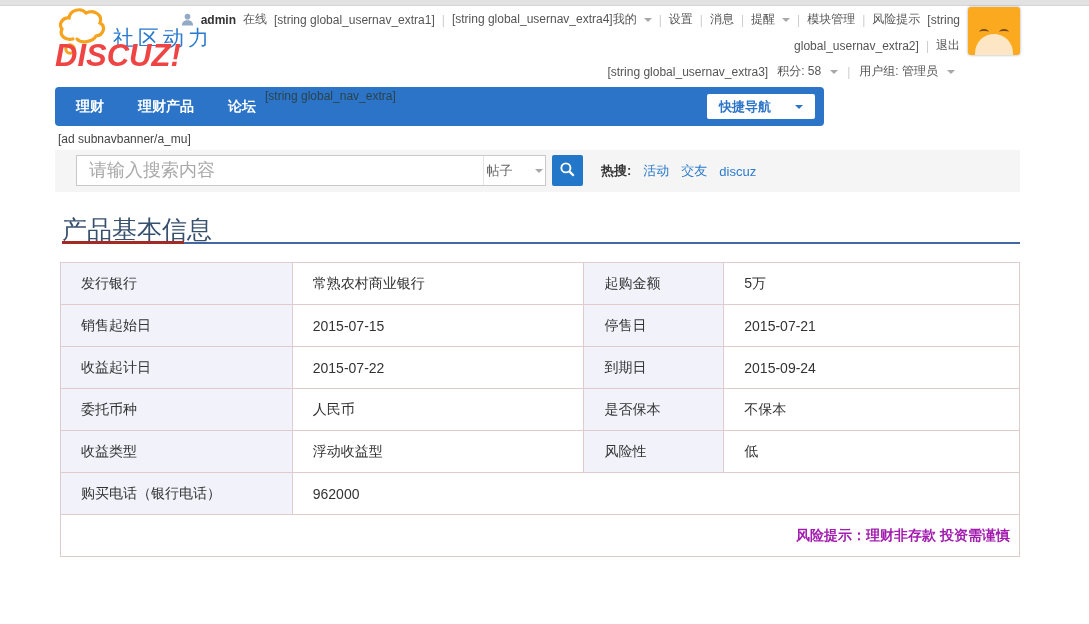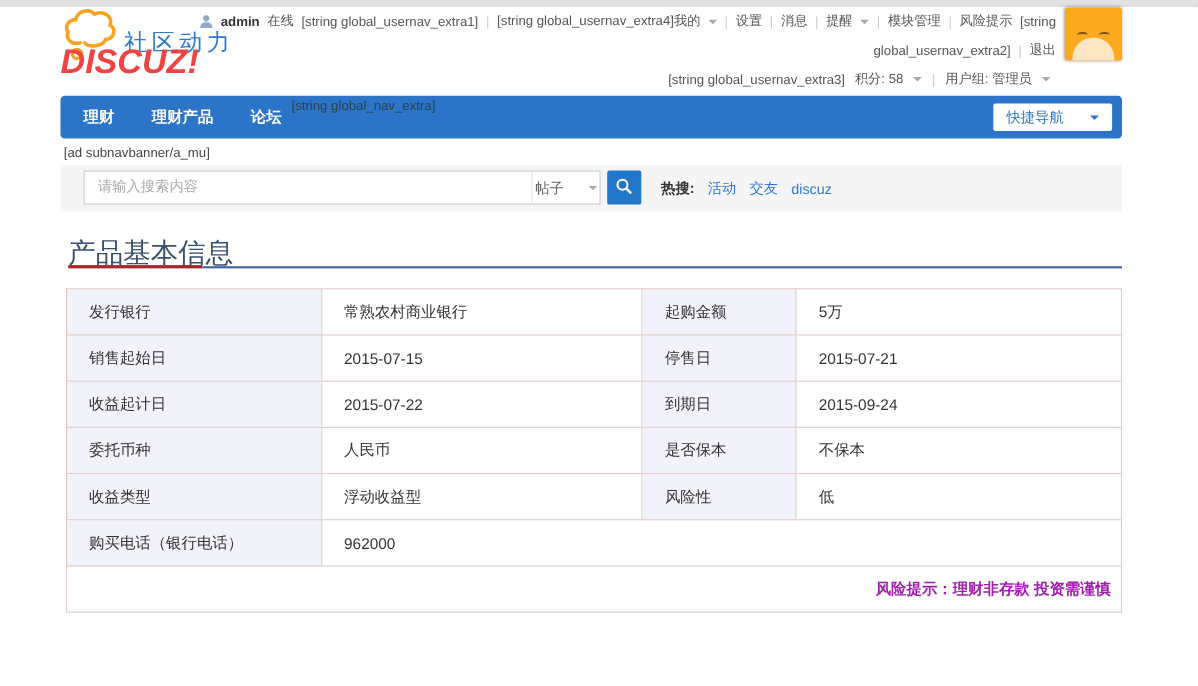--- a/index.html
+++ b/index.html
@@ -25,32 +25,32 @@
   .usernav-line .sep { color:#ccc; }
   .caret { display:inline-block; width:0; height:0; border-left:4px solid transparent; border-right:4px solid transparent; border-top:4px solid #a8a8a8; vertical-align:middle; }
   .user-icon { display:inline-block; line-height:0; }
 
   .avatar { position:absolute; left:968px; top:7px; width:52px; height:48px; background:#fbaa1f; border-radius:3px; box-shadow:0 0 3px rgba(0,0,0,.35); overflow:hidden; cursor:pointer; }
   .avatar .face { position:absolute; left:50%; bottom:-1px; transform:translateX(-50%); width:38px; height:22px; background:#fde6c3; border-radius:19px 19px 0 0; }
   .avatar .eye { position:absolute; width:10px; height:6px; border-top:2px solid #7a4d15; border-radius:50% 50% 0 0; top:22px; }
   .avatar .eye.l { left:11px; } .avatar .eye.r { left:31px; }
 
   
-  .navbar { position:absolute; left:55px; top:87px; width:965px; height:39px; background:#2b74c8; border-radius:4px; }
+  .navbar { position:absolute; left:55px; top:87px; width:769px; height:39px; background:#2b74c8; border-radius:4px; }
   .nav-items { position:absolute; left:4px; top:0; height:39px; display:flex; }
   .nav-item { color:#fff; font-size:14px; font-weight:bold; line-height:39px; padding:0 17px; cursor:pointer; white-space:nowrap; }
   .nav-extra { position:absolute; left:210px; top:2px; font-size:12px; color:#2c3a33; opacity:.85; }
-  .quicknav { position:absolute; right:9px; top:7px; height:25px; min-width:108px; background:#fff; border-radius:2px; display:flex; align-items:center; justify-content:center; gap:24px; color:#2b74c8; font-size:13px; font-weight:normal; cursor:pointer; padding:0 12px; }
+  .quicknav { position:absolute; right:9px; top:7px; height:25px; min-width:108px; background:#fff; border-radius:2px; display:flex; align-items:center; justify-content:center; gap:24px; color:#2b74c8; font-size:13px; font-weight:bold; cursor:pointer; padding:0 12px; }
   .quicknav .caret { border-top-color:#2b74c8; }
 
   
   .ad-slot { position:absolute; left:58px; top:132px; font-size:12px; color:#444; }
   .search-strip { position:absolute; left:55px; top:150px; width:965px; height:42px; background:#f5f5f5; }
   .search-box { position:absolute; left:21px; top:5px; width:470px; height:31px; background:#fff; border:1px solid #c9c9c9; display:flex; align-items:stretch; }
-  .search-box input { flex:1; border:0; outline:none; padding:0 12px; font-size:13px; color:#1d4ed8; font-family:Liberation Mono, monospace; background:transparent; }
+  .search-box input { flex:1; border:0; outline:none; padding:0 12px; font-size:18px; color:#1d4ed8; font-family:Liberation Serif, serif; background:transparent; }
   .search-box input::placeholder { color:#a9a9a9; }
   .search-type { width:62px; display:flex; align-items:center; justify-content:center; gap:22px; font-size:13px; color:#666; border-left:1px solid #e4e4e4; cursor:pointer; }
   .search-btn { position:absolute; left:497px; top:5px; width:31px; height:31px; background:#2377c8; border:0; border-radius:2px; display:flex; align-items:center; justify-content:center; cursor:pointer; }
   .hot-search { position:absolute; left:546px; top:0; height:42px; display:flex; align-items:center; gap:12px; font-size:13px; }
   .hot-label { color:#333; font-weight:bold; }
   .hot-link { color:#2b7acd; text-decoration:none; cursor:pointer; }
 
   
   .section-title { position:absolute; left:62px; top:213px; font-size:25px; color:#37506e; }
   .title-line-red { position:absolute; left:62px; top:241px; width:122px; height:3px; background:#a22a27; }

